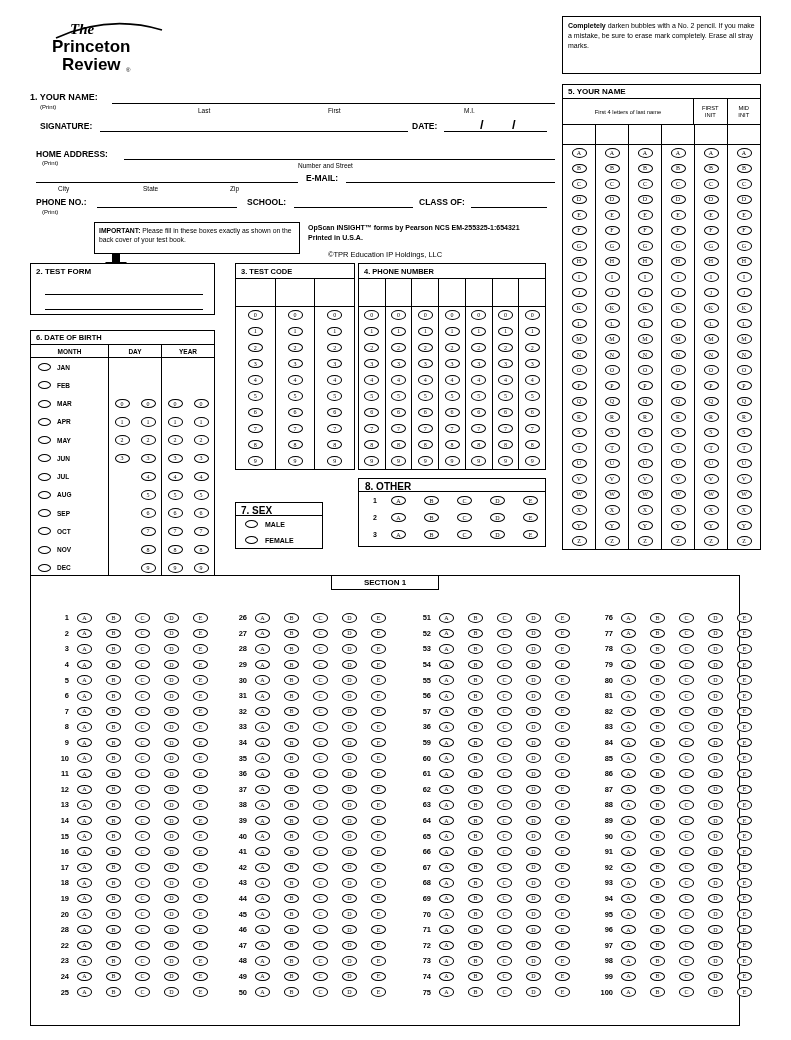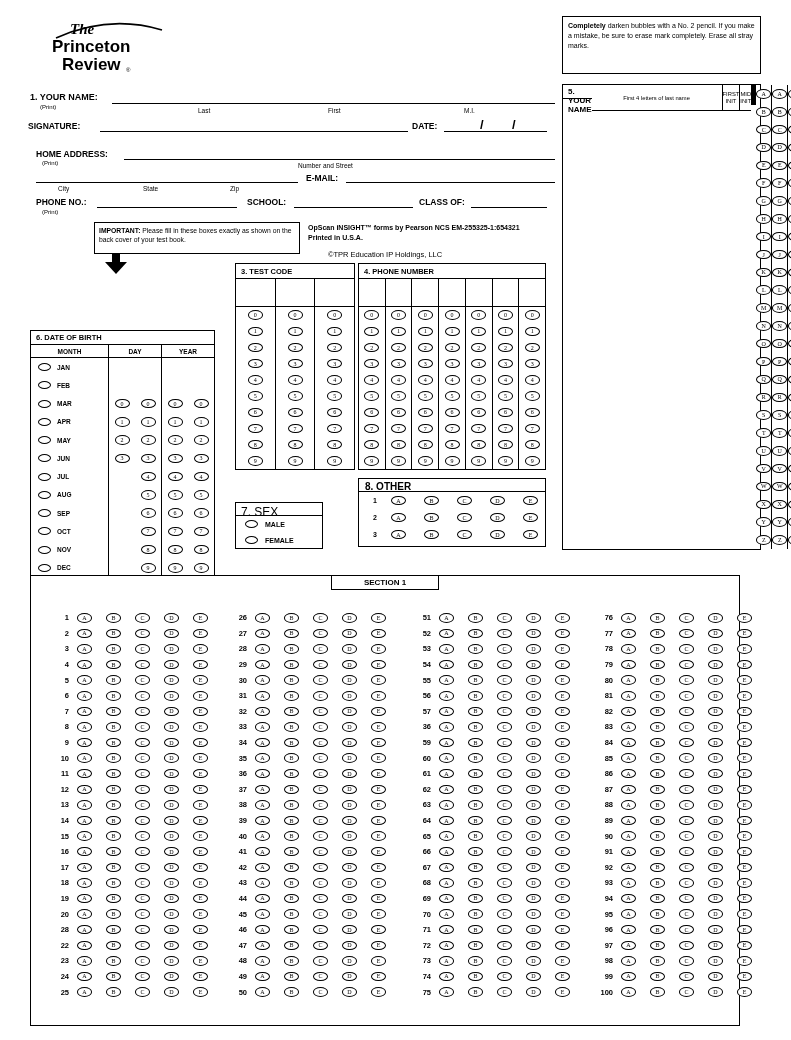--- a/index.html
+++ b/index.html
@@ -17,21 +17,21 @@
   
   .bub{display:inline-flex;align-items:center;justify-content:center;width:15px;height:9.5px;
        border:1px solid #000;border-radius:50%;font-size:6px;line-height:1;flex:0 0 auto;
        font-family:"Liberation Serif",serif;background:#fff}
   .bub.empty{width:13px;height:8px}
 
   
   .instructions{left:562px;top:16px;width:199px;height:58px;padding:4px 5px;font-size:7px;line-height:1.4}
 
   
-  .name5{left:562px;top:84px;width:199px;height:466px;display:flex;flex-direction:row}
+  .name5{left:562px;top:84px;width:199px;height:466px;display:flex;flex-direction:column}
   .name5 .title{height:14px;border-bottom:1px solid #000;font-size:8px;font-weight:bold;padding:2px 0 0 5px}
   .name5 .hdr{display:flex;height:26px;border-bottom:1px solid #000;font-size:5.8px;text-align:center}
   .name5 .span4{width:131px;border-right:1px solid #000;display:flex;align-items:center;justify-content:center;padding:0 10px}
   .name5 .init{flex:1;border-right:1px solid #000;display:flex;flex-direction:column;align-items:center;justify-content:center;line-height:1.2}
   .name5 .init:last-child{border-right:none}
   .name5 .writein{display:flex;height:20px;border-bottom:1px solid #000}
   .name5 .writein .wcell{flex:1;border-right:1px solid #000}
   .name5 .writein .wcell:last-child{border-right:none}
   .name5 .grid{display:flex;flex:1}
   .name5 .gcol{flex:1;border-right:1px solid #000;display:flex;flex-direction:column}
@@ -58,21 +58,21 @@
   .dob .rows{flex:1;display:flex;flex-direction:column}
   .dob .mrow{flex:1;display:flex}
   .dob .mcell{width:78px;border-right:1px solid #000;display:flex;align-items:center;gap:6px;padding-left:7px}
   .dob .dcell{width:53px;border-right:1px solid #000;display:flex;align-items:center}
   .dob .ycell{flex:1;display:flex;align-items:center}
   .dob .slot{flex:1;display:flex;justify-content:center}
   .dob .mname{font-size:6.5px;font-weight:bold}
 
   
   .sex{left:235px;top:502px;width:88px;height:47px}
-  .sex .title{height:13px;border-bottom:1px solid #000;font-size:12px;font-weight:normal;padding:2px 0 9px 5px}
+  .sex .title{height:13px;border-bottom:1px solid #000;font-size:10px;font-weight:bold;padding:2px 0 9px 5px}
   .sex .opt{display:flex;align-items:center;gap:7px;padding-left:9px;height:16px;font-size:7px;font-weight:bold}
 
   
   .other{left:358px;top:478px;width:188px;height:69px}
   .other .title{height:13px;border-bottom:1px solid #000;font-size:10px;font-weight:bold;padding:2px 0 0 6px}
   .other .orow{display:flex;align-items:center;height:17px;padding-left:14px}
   .other .onum{width:10px;font-size:7px;font-weight:bold}
   .other .obubs{display:flex;gap:18px;margin-left:8px}
 
   
@@ -116,21 +116,21 @@
     <span class="b">Completely</span><span> darken bubbles with a No. 2 pencil. If you make a mistake, be sure to erase mark completely. Erase all stray marks.</span>
   </div>
 
   <div class="biglbl" style="left:30px;top:92px;font-size:9px">1. YOUR NAME:</div>
   <div class="tiny" style="left:40px;top:104px">(Print)</div>
   <div class="hline" style="left:112px;top:103px;width:443px"></div>
   <div class="lbl" style="left:198px;top:107px">Last</div>
   <div class="lbl" style="left:328px;top:107px">First</div>
   <div class="lbl" style="left:464px;top:107px">M.I.</div>
 
-  <div class="biglbl" style="left:28px;top:121px">SIGNATURE:</div>
+  <div class="biglbl" style="left:40px;top:121px">SIGNATURE:</div>
   <div class="hline" style="left:100px;top:131px;width:308px"></div>
   <div class="biglbl" style="left:412px;top:121px">DATE:</div>
   <div class="hline" style="left:444px;top:131px;width:103px"></div>
   <div class="slash" style="left:480px;top:117px">/</div>
   <div class="slash" style="left:512px;top:117px">/</div>
 
   <div class="biglbl" style="left:36px;top:149px">HOME ADDRESS:</div>
   <div class="tiny" style="left:42px;top:160px">(Print)</div>
   <div class="hline" style="left:124px;top:159px;width:431px"></div>
   <div class="lbl" style="left:298px;top:162px">Number and Street</div>
@@ -155,20 +155,25 @@
   </div>
   <div class="abs arrow-stem"></div>
   <div class="abs arrow-head"></div>
 
   <div class="abs printer">
     <div>OpScan iNSIGHT™ forms by Pearson NCS EM-255325-1:654321</div>
     <div>Printed in U.S.A.</div>
   </div>
   <div class="abs copyright">©TPR Education IP Holdings, LLC</div>
 
+  <div class="box testform">
+    <div class="title">2. TEST FORM</div>
+    <div class="hline" style="left:14px;top:30px;width:158px"></div>
+    <div class="hline" style="left:14px;top:45px;width:158px"></div>
+  </div>
 
   <div class="abs box codebox" style="left:235px;width:120px">
     <div class="title">3. TEST CODE</div>
     <div class="writein">
         <div class="wcell"></div>
         <div class="wcell"></div>
         <div class="wcell"></div>
       </div>
     <div class="grid">
         <div class="gcol">

